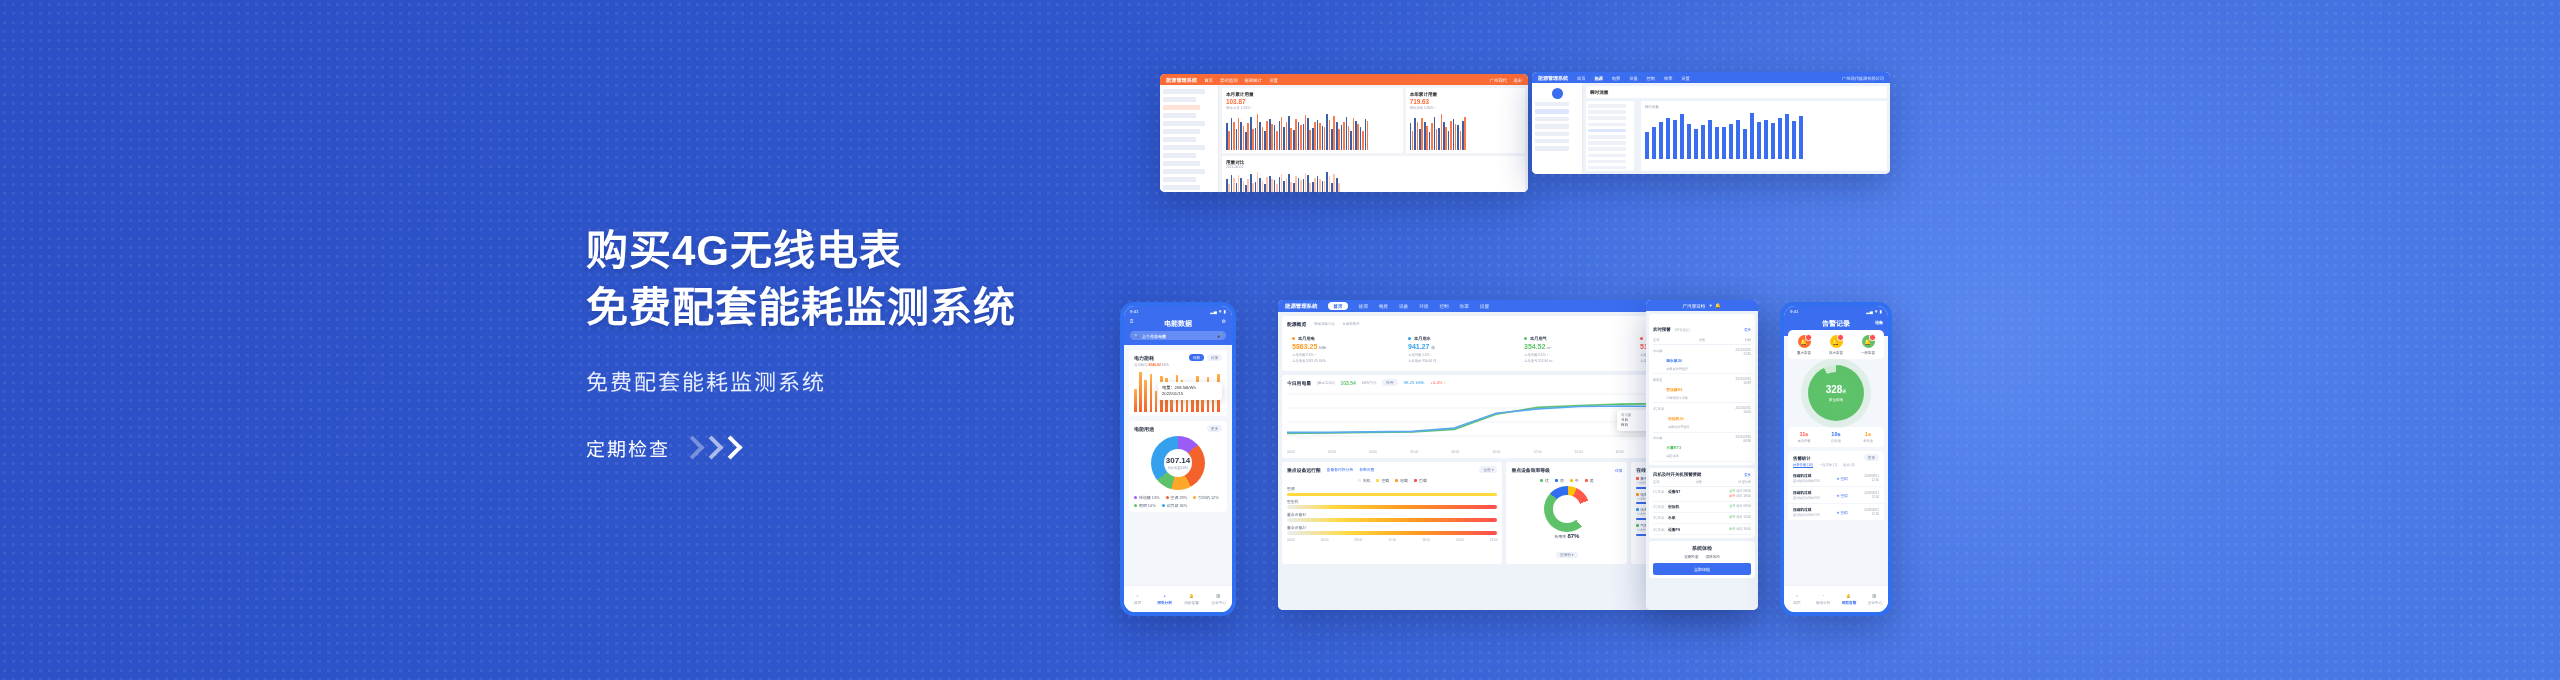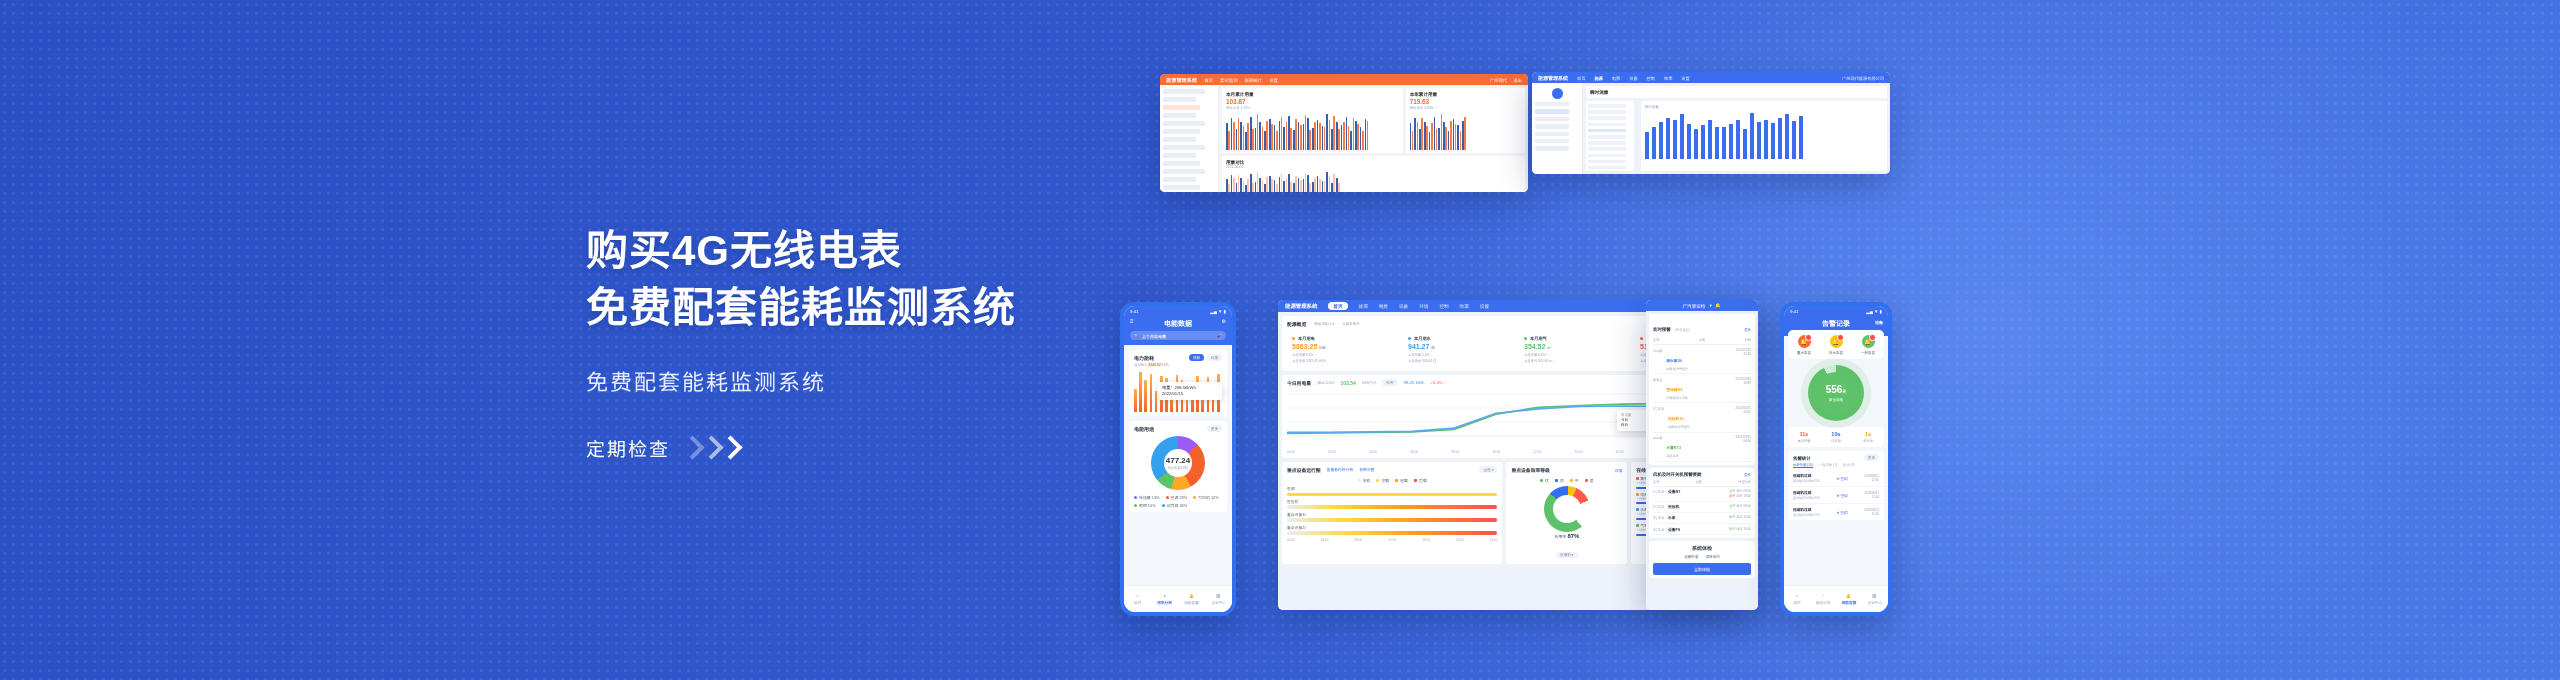--- a/index.html
+++ b/index.html
@@ -662,21 +662,21 @@
         </div>
       </div>
 
       <div class="ph-card">
         <div class="ph-ch">
           <span class="ph-ct">电能用途</span>
           <span class="pill g">更多</span>
         </div>
         <div class="donut" id="usage-donut" style="background: conic-gradient(rgb(155, 92, 246) 0%, rgb(155, 92, 246) 13%, rgb(244, 98, 44) 13%, rgb(244, 98, 44) 42%, rgb(255, 167, 38) 42%, rgb(255, 167, 38) 54%, rgb(94, 194, 106) 54%, rgb(94, 194, 106) 64%, rgb(53, 160, 238) 64%, rgb(53, 160, 238) 100%);">
           <div class="donut-lbl">
-            <span class="donut-num">477.24</span>
+            <span class="donut-num">307.14</span>
             <span class="donut-sub">月总电量(kWh)</span>
           </div>
         </div>
         <div class="legend" id="usage-legend">
             <span class="lg"><i class="dot" style="background:#9b5cf6"></i>传送器 13%</span>
             <span class="lg"><i class="dot" style="background:#f4622c"></i>空调 29%</span>
             <span class="lg"><i class="dot" style="background:#ffa726"></i>引风机 12%</span>
             <span class="lg"><i class="dot" style="background:#5ec26a"></i>照明 10%</span>
             <span class="lg"><i class="dot" style="background:#35a0ee"></i>动力部 36%</span>
           </div>
@@ -1019,21 +1019,21 @@
             <div class="bico" style="background:#ffc400">🔔<i class="bdot"></i></div>
             <span class="bl">较大告警</span>
           </div>
           <div class="bcell">
             <div class="bico" style="background:#5ec26a">🔔<i class="bdot"></i></div>
             <span class="bl">一般告警</span>
           </div>
         </div>
       <div class="safe">
         <div class="safe-in">
-          <span class="safe-n"><span>556</span><span style="font-size:4px">天</span></span>
+          <span class="safe-n"><span>328</span><span style="font-size:4px">天</span></span>
           <span class="safe-s">安全用电</span>
         </div>
       </div>
       <div class="stat3" id="alert-stats">
           <div class="scell">
             <div class="sn" style="color:#ff5a4a">11<span style="font-size:3.2px">条</span></div>
             <div class="ss">本月告警</div>
           </div>
           <div class="scell">
             <div class="sn" style="color:#2f6ff0">10<span style="font-size:3.2px">条</span></div>

